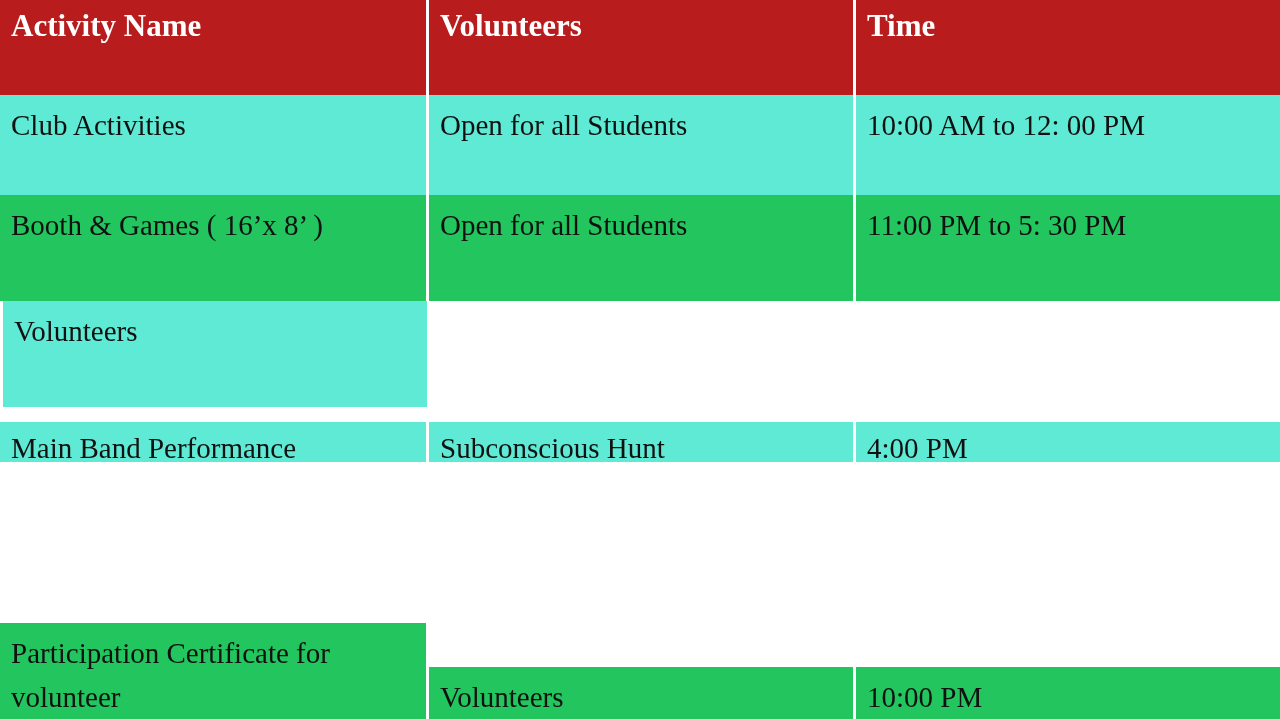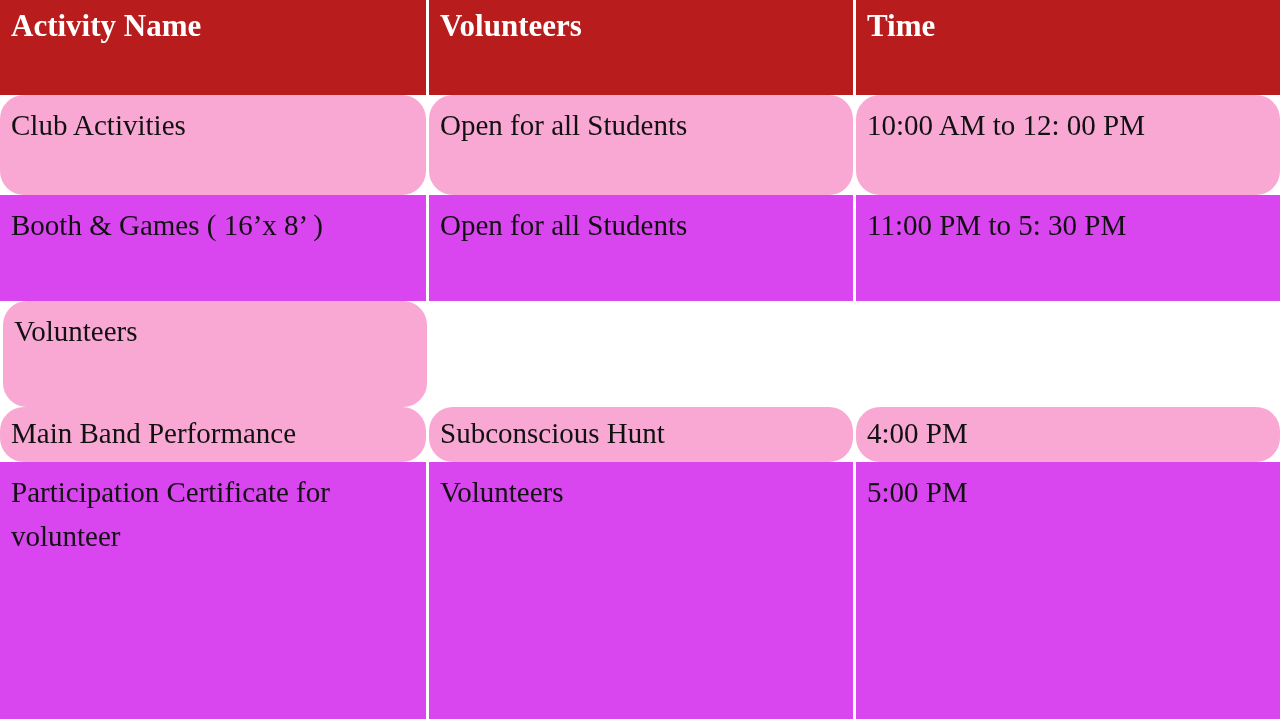--- a/index.html
+++ b/index.html
@@ -63,31 +63,31 @@
     overflow: hidden;
   }
 
   
   .col-activity { flex: 0 0 426px; width: 426px; }
   .gut         { flex: 0 0 3px;   width: 3px; background: #ffffff; }
   .col-attend  { flex: 0 0 424px; width: 424px; }
   .col-time    { flex: 0 0 424px; width: 424px; }
 
   
-  .shade-a .td { background: #f9a8d4; border-radius: 24px; }
-  .shade-b .td { background: #d946ef; }
+  .shade-a .td { background: #5eead4; }
+  .shade-b .td { background: #22c55e; }
 
   
   .h-r1 { height: 100px; }
   .h-r2 { height: 106px; }
   .h-r3 { height: 106px; }
   .h-r4 { height: 104px; }
   .h-r5 { height: 55px;  }
-  .h-r6 { flex: 1 1 auto; }
-  .h-r5 .td { padding-top: 4px; }
+  .h-r6 { flex: 1 1 auto; align-items: flex-end; }
+  .h-r5 .td { padding-top: 4px; margin-top: 15px; }
   .h-r6 .td { padding-top: 8px; }
 
   .cell-text { display: block; }
 </style>
 </head>
 <body>
 
 <div id="schedule-table">
 
   <div class="thead-row">
@@ -154,18 +154,18 @@
     <div class="tr shade-b h-r6">
       <div class="td col-activity">
         <span class="cell-text">Participation Certificate for volunteer</span>
       </div>
       <div class="gut"></div>
       <div class="td col-attend">
         <span class="cell-text">Volunteers</span>
       </div>
       <div class="gut"></div>
       <div class="td col-time">
-        <span class="cell-text">5:00 PM</span>
+        <span class="cell-text">10:00 PM</span>
       </div>
     </div>
 
   </div>
 </div>
 
 </body></html>

